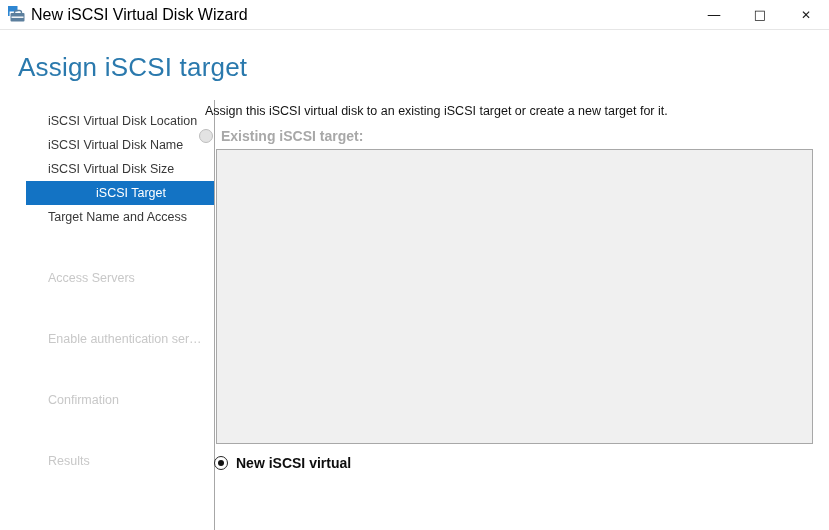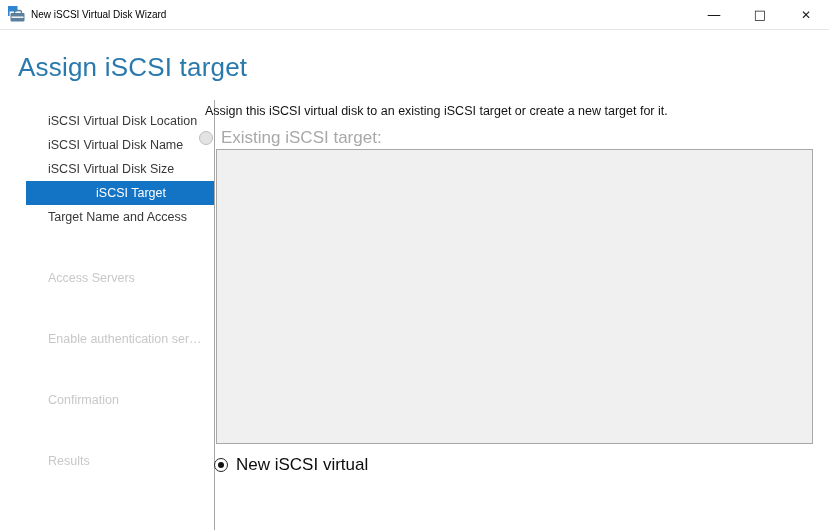--- a/index.html
+++ b/index.html
@@ -14,21 +14,21 @@
   .window { position: absolute; inset: 0; background: #ffffff; }
 
   
   .titlebar {
     position: absolute; top: 0; left: 0; right: 0; height: 30px;
     background: #ffffff; border-bottom: 1px solid #e6e6e6;
   }
   .app-icon { position: absolute; left: 8px; top: 6px; width: 17px; height: 17px; }
   .win-title {
     position: absolute; left: 31px; top: 0; height: 36px; line-height: 30px;
-    font-size: 10px; color: #000000; white-space: nowrap;
+    font-size: 16px; color: #000000; white-space: nowrap;
   }
   .win-controls { position: absolute; right: 0; top: 0; height: 29px; display: flex; }
   .winbtn {
     width: 46px; height: 29px; border: none; background: transparent;
     font-family: "DejaVu Sans", sans-serif; font-size: 12px; color: #1a1a1a;
     display: flex; align-items: center; justify-content: center; cursor: default;
   }
   .winbtn .glyph { line-height: 1; }
   .winbtn.min .glyph { font-size: 14px; margin-top: -2px; }
   .winbtn.max .glyph { font-size: 13px; }
@@ -55,21 +55,21 @@
     background: #1373c4; color: #ffffff; text-align: center;
   }
   .step.disabled { color: #c8c8c8; margin-top: 37px; }
 
   
   .intro {
     position: absolute; left: 205px; top: 104px;
     font-size: 12.5px; color: #131313; white-space: nowrap;
   }
   .radio-row { position: absolute; display: flex; align-items: center; }
-  .radio-row .rlabel { font-size: 17px; white-space: nowrap; }
+  .radio-row .rlabel { font-size: 14px; white-space: nowrap; font-weight: bold; }
   .row-existing { left: 199px; top: 128px; }
   .row-existing .rlabel { color: #a8a8a8; margin-left: 8px; }
   .row-new { left: 214px; top: 455px; }
   .row-new .rlabel { color: #0d0d0d; margin-left: 8px; }
 
   .radio {
     width: 14px; height: 14px; border-radius: 50%;
     display: inline-block; position: relative; flex: none;
   }
   .radio.disabled { background: #e3e3e3; border: 1px solid #bdbdbd; }

